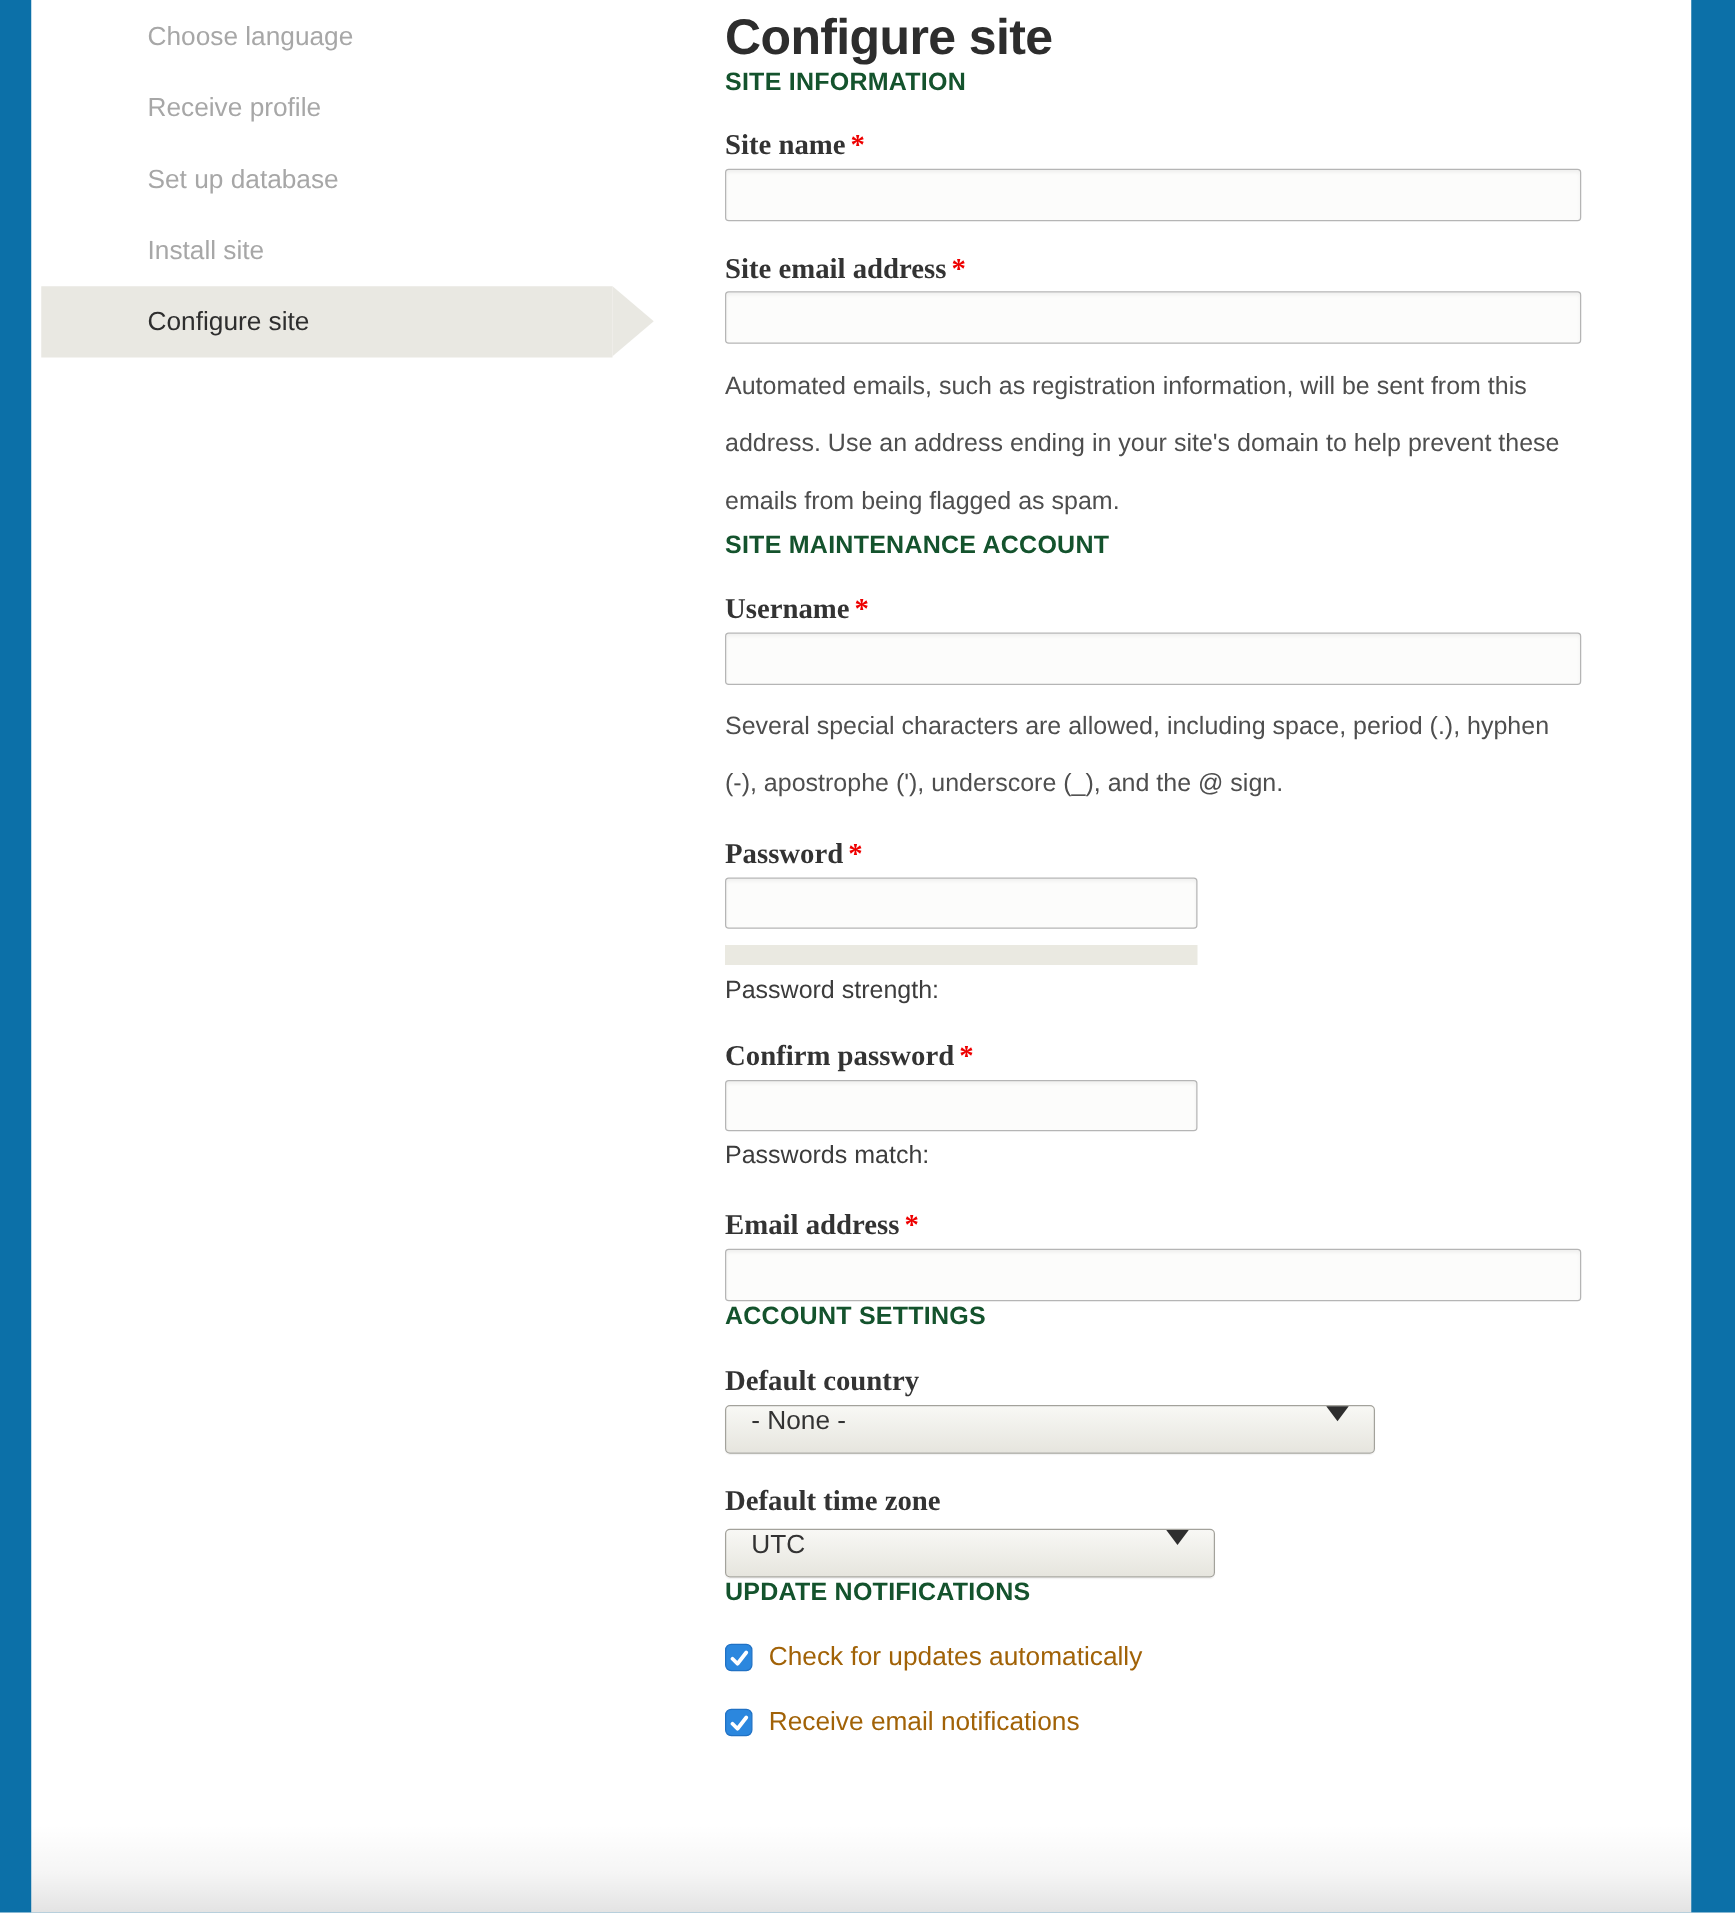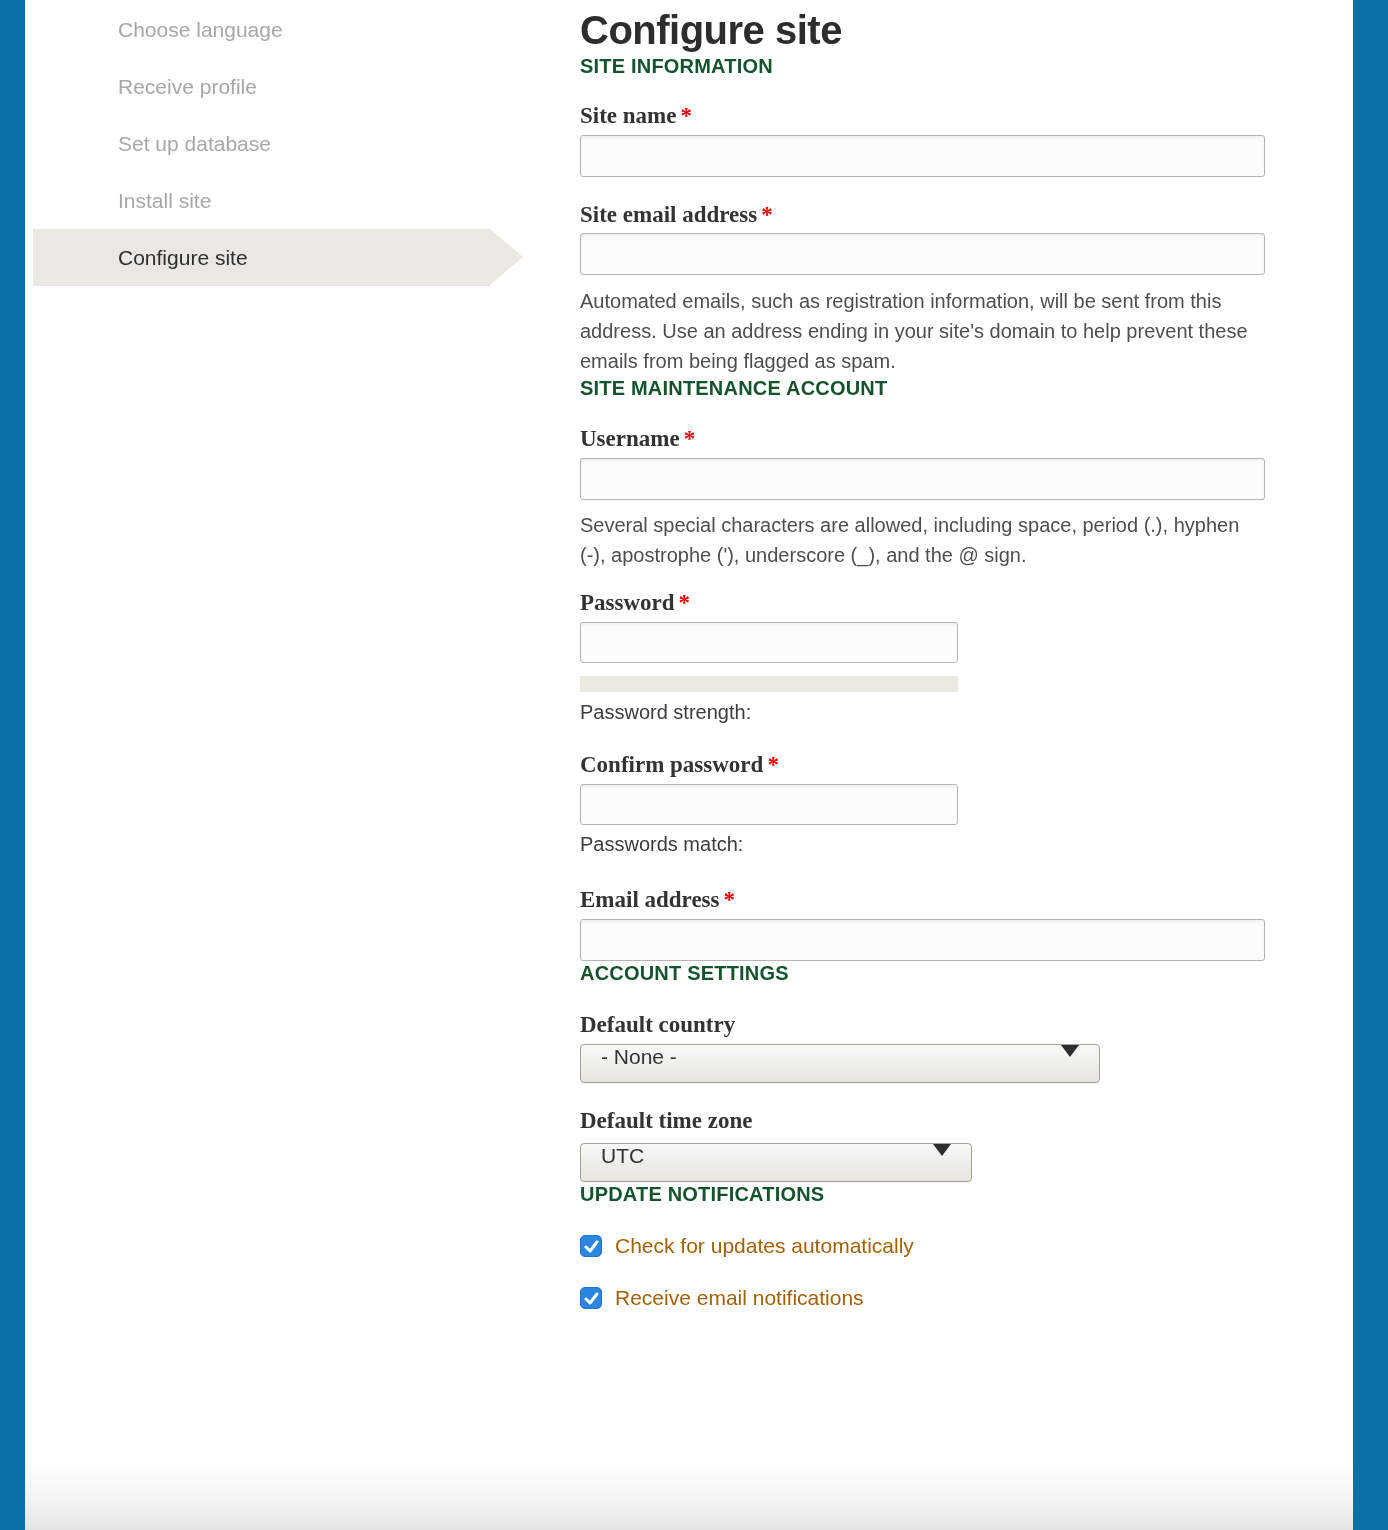--- a/index.html
+++ b/index.html
@@ -95,21 +95,21 @@
     box-shadow: inset 0 2px 3px rgba(0,0,0,0.05);
     font-family: "Liberation Sans", sans-serif;
     font-size: 20px;
     color: #333;
     padding: 0 12px;
     outline: none;
   }
   .text-input.narrow { width: 378px; height: 41px; }
   .help-text {
     font-size: 20px;
-    line-height: 30px;
+    line-height: 46px;
     color: #4e4e4e;
     max-width: 685px;
   }
   .strength-bar {
     width: 378px;
     height: 16px;
     background: #eae9e1;
     margin-top: 13px;
   }
   .status-line {

